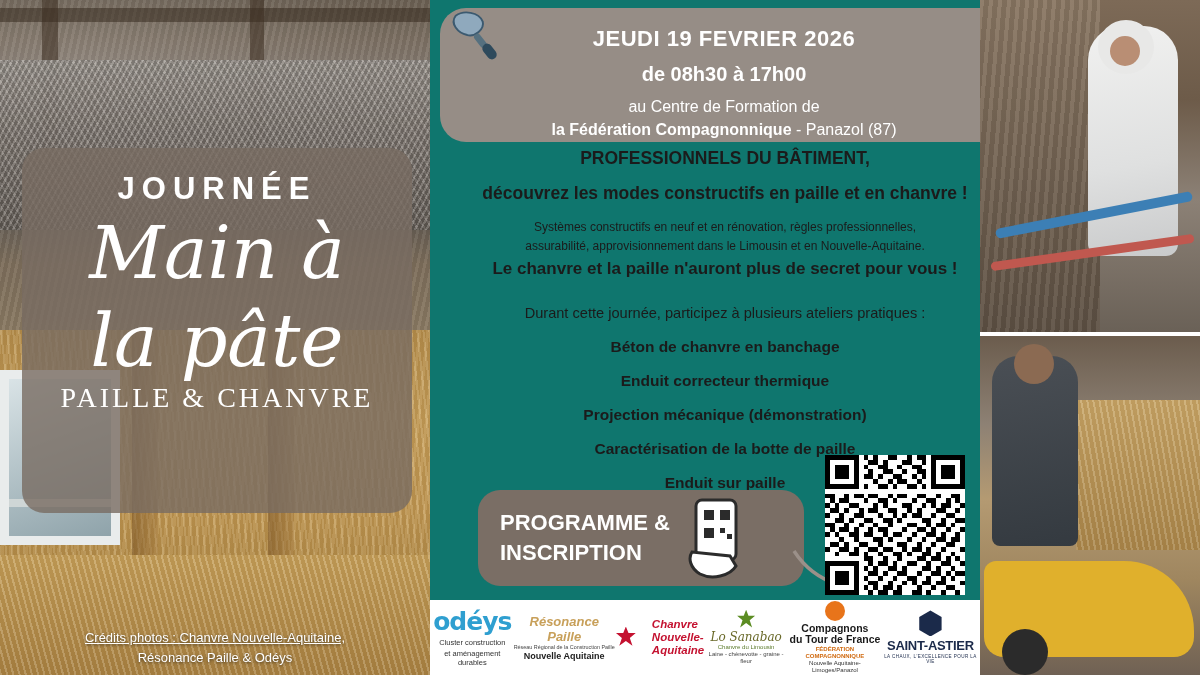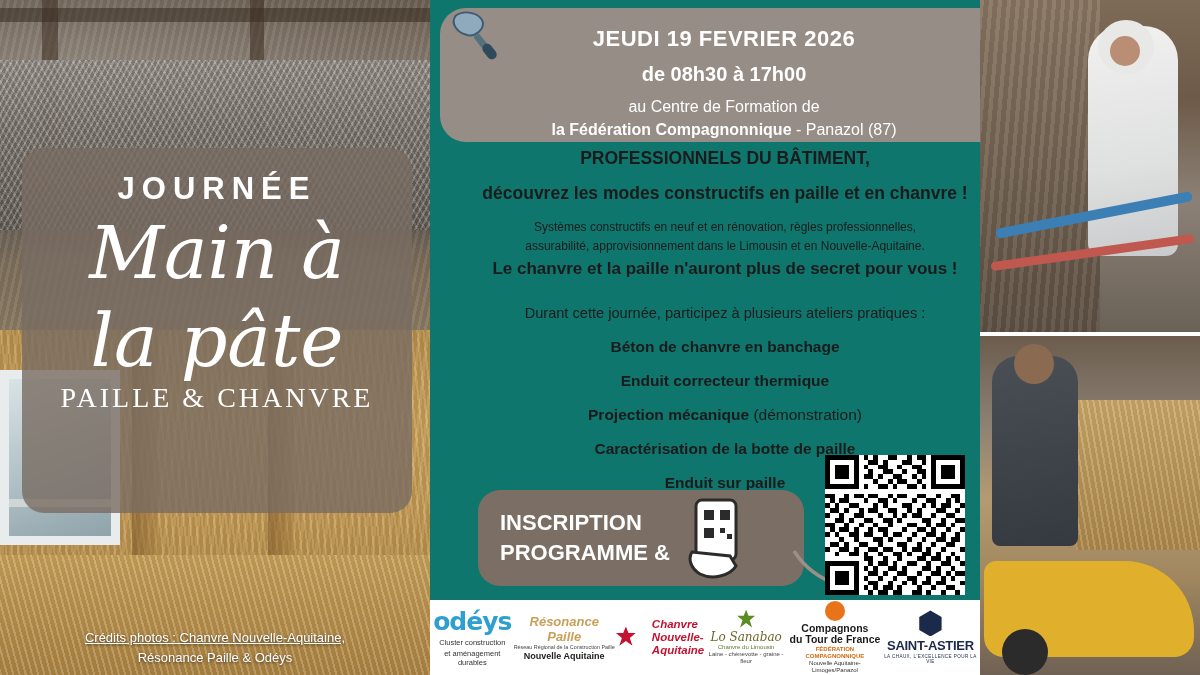--- a/index.html
+++ b/index.html
@@ -136,21 +136,21 @@
     position: absolute; left: 12px; top: 148px; width: 566px;
     text-align: center; color: #1b1b1b;
   }
   .h-pro { font-size: 17.5px; font-weight: bold; margin-top: 0; }
   .h-dec { font-size: 17.5px; font-weight: bold; margin-top: 14px; }
   .p-sys { font-size: 12px; line-height: 1.62; margin-top: 14px; }
   .p-secret { font-size: 17px; font-weight: bold; margin-top: 2px; }
   .p-durant { font-size: 14.6px; margin-top: 26px; }
   .ateliers { margin-top: 17px; }
   .atelier { font-size: 15.5px; font-weight: bold; margin-top: 16px; }
-  .atelier span.reg { font-weight: normal; }
+  .atelier span.reg { font-weight: bold; }
 
   .prog-box {
     position: absolute; left: 48px; top: 490px;
     width: 326px; height: 96px;
     background: #7a6e65;
     border-radius: 22px;
     color: #ffffff;
     display: flex; align-items: center;
   }
   .prog-label {
@@ -339,22 +339,22 @@
           <span>Caractérisation de la botte de paille</span><span class="reg"></span>
         </div>
         <div class="atelier">
           <span>Enduit sur paille</span><span class="reg"></span>
         </div>
       </div>
     </div>
 
     <div class="prog-box">
       <div class="prog-label">
+        <div>PROGRAMME &amp;</div>
         <div>INSCRIPTION</div>
-        <div>PROGRAMME &amp;</div>
       </div>
       <svg class="phone-icon" viewBox="0 0 80 84">
         <rect x="18" y="4" width="40" height="60" rx="6" fill="#ffffff" stroke="#2b2b2b" stroke-width="3"></rect>
         <rect x="26" y="14" width="10" height="10" fill="#2b2b2b"></rect>
         <rect x="42" y="14" width="10" height="10" fill="#2b2b2b"></rect>
         <rect x="26" y="32" width="10" height="10" fill="#2b2b2b"></rect>
         <rect x="42" y="32" width="5" height="5" fill="#2b2b2b"></rect>
         <rect x="49" y="38" width="5" height="5" fill="#2b2b2b"></rect>
         <path d="M14 56 C10 62, 12 72, 22 78 C34 84, 52 80, 58 70 L52 60 Z" fill="#ffffff" stroke="#2b2b2b" stroke-width="3"></path>
       </svg>

